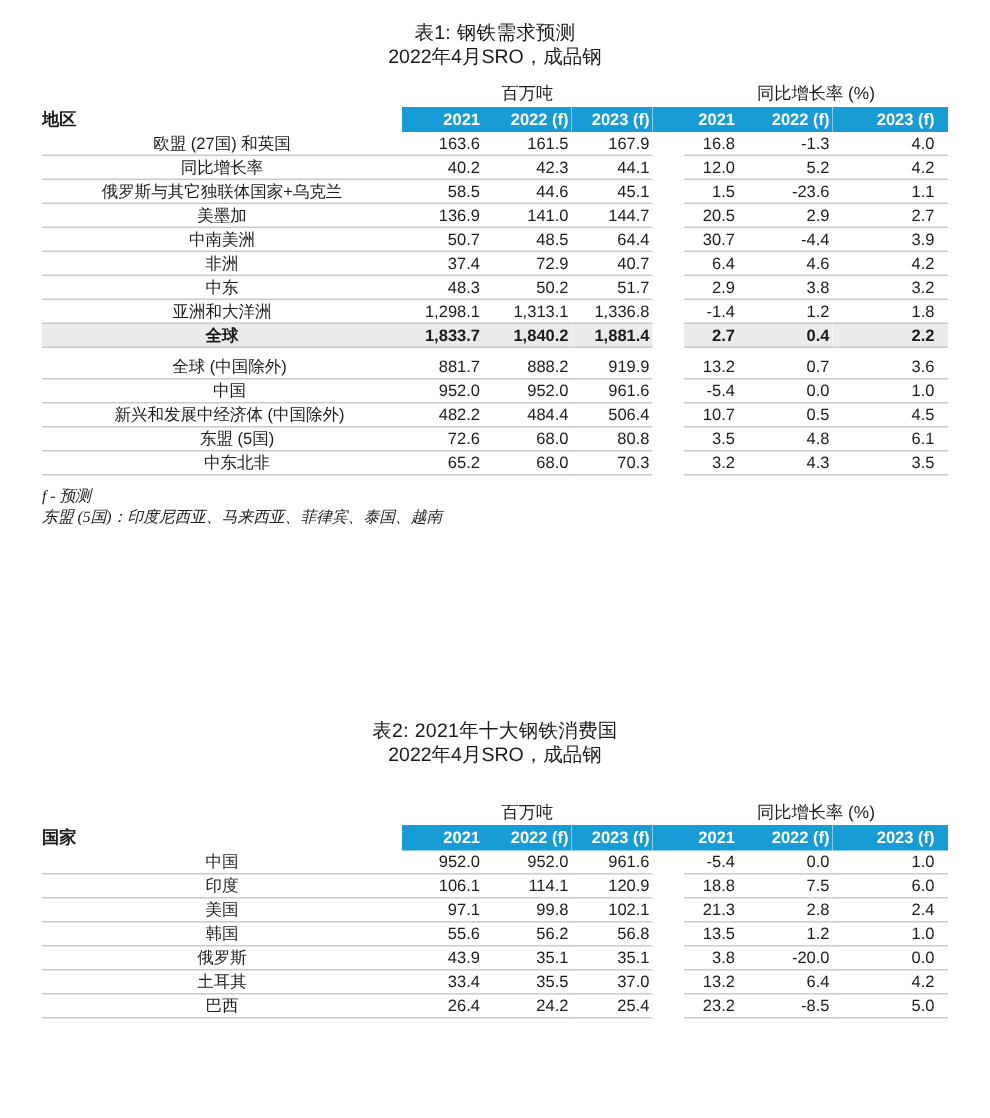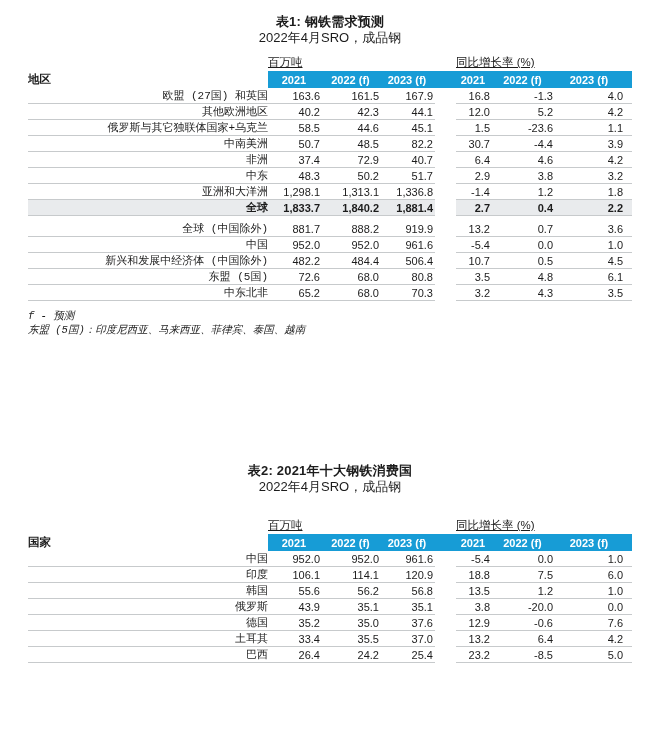--- a/index.html
+++ b/index.html
@@ -10,67 +10,67 @@
   }
   html,body{margin:0;padding:0;}
   body{
     width:660px;height:745px;background:#ffffff;color:var(--text);
     font-family:"Liberation Sans","DejaVu Sans",sans-serif;
     font-size:11px;overflow:hidden;
   }
   .section{padding-top:14px;}
   .section2{margin-top:112px;}
   .tbl-title{
-    text-align:center;font-weight:bold;font-size:13px;line-height:16px;
+    text-align:center;font-weight:normal;font-size:13px;line-height:16px;
     letter-spacing:0.2px;
   }
   .tbl-subtitle{
     text-align:center;font-size:13px;line-height:16px;margin-top:0;
   }
   table{
     border-collapse:collapse;table-layout:fixed;
     width:604px;margin:8px 28px 0 28px;
   }
   .section2 table{margin-top:22px;}
   col.c-label{width:240px;}
   col.c1{width:54px;}
   col.c2{width:59px;}
   col.c3{width:54px;}
   col.c-sp{width:21px;}
   col.c4{width:36px;}
   col.c5{width:63px;}
   col.c6{width:77px;}
   td{padding:0;vertical-align:middle;overflow:hidden;white-space:nowrap;}
   
-  tr.group-row td{height:17px;font-size:11.5px;border:none;text-decoration:underline;}
+  tr.group-row td{height:17px;font-size:11.5px;text-align:center;border:none;}
   
   tr.year-row td{height:17px;}
   tr.year-row td.yr{
     background:var(--blue);color:#ffffff;font-weight:bold;
-    text-align:center;padding-right:2px;font-size:11px;
+    text-align:right;padding-right:2px;font-size:11px;
   }
   tr.year-row td.yr.lastcol{padding-right:9px;}
   tr.year-row td.rowhdr{
     font-weight:bold;font-size:11.5px;text-align:left;background:#ffffff;margin-left:44px;
   }
   
   tbody td{height:14px;border-bottom:1px solid var(--border);font-size:11px;}
-  tbody td.lbl{text-align:right;font-family:Liberation Mono, monospace;}
+  tbody td.lbl{text-align:center;}
   tbody td.lbl.ind1{padding-left:10px;}
   tbody td.lbl.ind2{padding-left:20px;}
   tbody td.num{text-align:right;padding-right:2px;}
   tbody td.num.lastcol{padding-right:9px;}
   tbody td.spc{border-bottom:none;}
   tbody tr.total td{font-weight:bold;background:var(--totalbg);}
   tbody tr.total td.spc{background:#ffffff;}
   tbody tr.gap-row td{height:5px;border-bottom:none;background:#ffffff;}
   .footnotes{margin:8px 0 0 28px;}
   .footnote{
     font-style:italic;font-size:10.5px;line-height:14px;
-    font-family:Liberation Mono, monospace;
+    font-family:Liberation Serif, serif;
   }
 </style>
 </head>
 <body>
 
 <div class="section">
   <div class="tbl-title">表1: 钢铁需求预测</div>
   <div class="tbl-subtitle">2022年4月SRO，成品钢</div>
   <table>
     <colgroup>
@@ -106,44 +106,54 @@
           <td class="lbl">欧盟 (27国) 和英国</td>
           <td class="num">163.6</td>
           <td class="num">161.5</td>
           <td class="num">167.9</td>
           <td class="spc"></td>
           <td class="num">16.8</td>
           <td class="num">-1.3</td>
           <td class="num lastcol">4.0</td>
         </tr>
         <tr>
-          <td class="lbl">其他欧洲地区</td>
+          <td class="lbl">同比增长率</td>
           <td class="num">40.2</td>
           <td class="num">42.3</td>
           <td class="num">44.1</td>
           <td class="spc"></td>
           <td class="num">12.0</td>
           <td class="num">5.2</td>
           <td class="num lastcol">4.2</td>
         </tr>
         <tr>
           <td class="lbl">俄罗斯与其它独联体国家+乌克兰</td>
           <td class="num">58.5</td>
           <td class="num">44.6</td>
           <td class="num">45.1</td>
           <td class="spc"></td>
           <td class="num">1.5</td>
           <td class="num">-23.6</td>
           <td class="num lastcol">1.1</td>
         </tr>
         <tr>
+          <td class="lbl">美墨加</td>
+          <td class="num">136.9</td>
+          <td class="num">141.0</td>
+          <td class="num">144.7</td>
+          <td class="spc"></td>
+          <td class="num">20.5</td>
+          <td class="num">2.9</td>
+          <td class="num lastcol">2.7</td>
+        </tr>
+        <tr>
           <td class="lbl">中南美洲</td>
           <td class="num">50.7</td>
           <td class="num">48.5</td>
-          <td class="num">82.2</td>
+          <td class="num">64.4</td>
           <td class="spc"></td>
           <td class="num">30.7</td>
           <td class="num">-4.4</td>
           <td class="num lastcol">3.9</td>
         </tr>
         <tr>
           <td class="lbl">非洲</td>
           <td class="num">37.4</td>
           <td class="num">72.9</td>
           <td class="num">40.7</td>
@@ -290,48 +300,48 @@
           <td class="lbl">印度</td>
           <td class="num">106.1</td>
           <td class="num">114.1</td>
           <td class="num">120.9</td>
           <td class="spc"></td>
           <td class="num">18.8</td>
           <td class="num">7.5</td>
           <td class="num lastcol">6.0</td>
         </tr>
         <tr>
+          <td class="lbl">美国</td>
+          <td class="num">97.1</td>
+          <td class="num">99.8</td>
+          <td class="num">102.1</td>
+          <td class="spc"></td>
+          <td class="num">21.3</td>
+          <td class="num">2.8</td>
+          <td class="num lastcol">2.4</td>
+        </tr>
+        <tr>
           <td class="lbl">韩国</td>
           <td class="num">55.6</td>
           <td class="num">56.2</td>
           <td class="num">56.8</td>
           <td class="spc"></td>
           <td class="num">13.5</td>
           <td class="num">1.2</td>
           <td class="num lastcol">1.0</td>
         </tr>
         <tr>
           <td class="lbl">俄罗斯</td>
           <td class="num">43.9</td>
           <td class="num">35.1</td>
           <td class="num">35.1</td>
           <td class="spc"></td>
           <td class="num">3.8</td>
           <td class="num">-20.0</td>
           <td class="num lastcol">0.0</td>
-        </tr>
-        <tr>
-          <td class="lbl">德国</td>
-          <td class="num">35.2</td>
-          <td class="num">35.0</td>
-          <td class="num">37.6</td>
-          <td class="spc"></td>
-          <td class="num">12.9</td>
-          <td class="num">-0.6</td>
-          <td class="num lastcol">7.6</td>
         </tr>
         <tr>
           <td class="lbl">土耳其</td>
           <td class="num">33.4</td>
           <td class="num">35.5</td>
           <td class="num">37.0</td>
           <td class="spc"></td>
           <td class="num">13.2</td>
           <td class="num">6.4</td>
           <td class="num lastcol">4.2</td>

